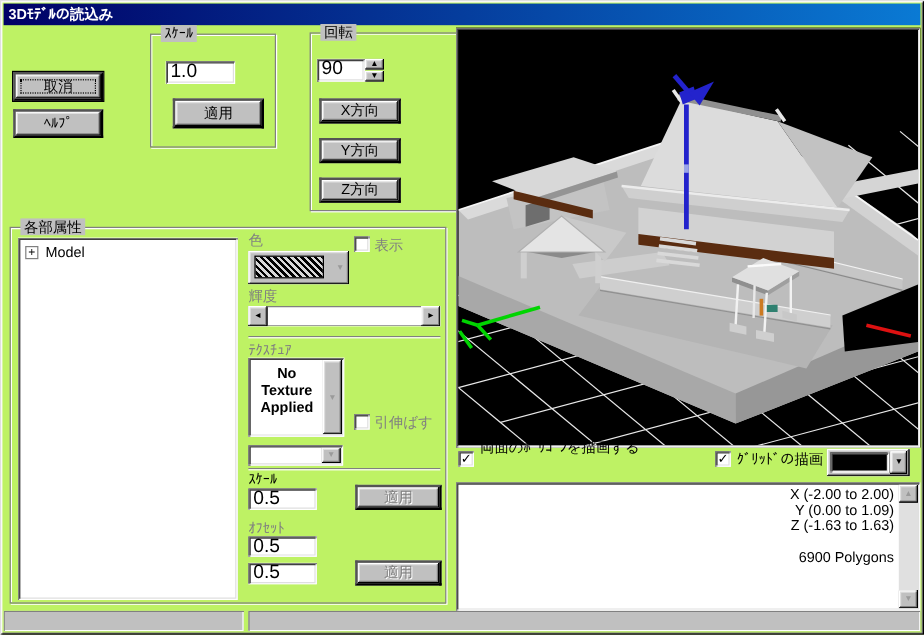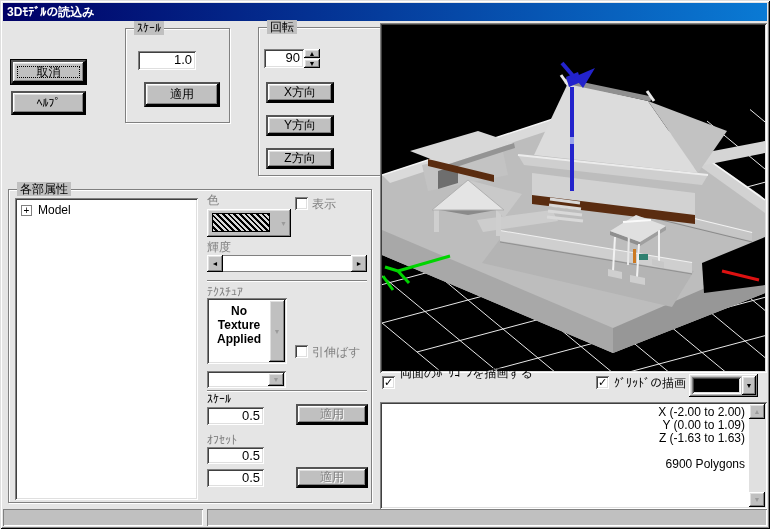--- a/index.html
+++ b/index.html
@@ -1,18 +1,18 @@
 <!DOCTYPE html>
 <html><head>
 <meta charset="utf-8">
 <style>
   html,body{margin:0;padding:0;background:#808080;}
   *{box-sizing:border-box;}
   .dialog{
-    position:relative;width:770px;height:529px;background:#e5e5e5;
+    position:relative;width:770px;height:529px;background:#bef264;
     font-family:"Liberation Sans","DejaVu Sans",sans-serif;font-size:12px;color:#000;
     box-shadow:inset 1px 1px 0 #dfdfdf, inset -1px -1px 0 #000, inset 2px 2px 0 #fff, inset -2px -2px 0 #808080;
     overflow:hidden;
   }
   .abs{position:absolute;}
   .titlebar{
     left:3px;top:3px;width:764px;height:18px;
     background:linear-gradient(90deg,#000066,#0a7ad4);
     color:#fff;font-weight:bold;display:flex;align-items:center;padding-left:4px;font-size:12px;
   }
@@ -32,21 +32,21 @@
   .sunken{
     background:#fff;
     box-shadow:inset 1px 1px 0 #808080, inset -1px -1px 0 #fff, inset 2px 2px 0 #404040, inset -2px -2px 0 #dfdfdf;
   }
   .groupbox{
     border:1px solid #808080;box-shadow:inset 1px 1px 0 #fff, 1px 1px 0 #fff;
   }
   .gb-label{position:absolute;top:-8px;left:8px;background:#c0c0c0;padding:0 3px;font-size:12px;line-height:14px;}
   .lbl{font-size:12px;line-height:13px;white-space:nowrap;}
   .gray{color:#808080;}
-  .input95{background:#fff;box-shadow:inset 1px 1px 0 #808080, inset -1px -1px 0 #fff, inset 2px 2px 0 #404040, inset -2px -2px 0 #dfdfdf;padding:3px 4px;font-size:13px;line-height:12px;text-align:right;}
+  .input95{background:#fff;box-shadow:inset 1px 1px 0 #808080, inset -1px -1px 0 #fff, inset 2px 2px 0 #404040, inset -2px -2px 0 #dfdfdf;padding:3px 4px;font-size:16px;line-height:12px;}
   .checkbox{width:13px;height:13px;background:#fff;box-shadow:inset 1px 1px 0 #808080, inset -1px -1px 0 #fff, inset 2px 2px 0 #404040, inset -2px -2px 0 #dfdfdf;position:absolute;font-size:11px;font-weight:bold;display:flex;align-items:center;justify-content:center;}
   .arrow-glyph{font-size:7px;line-height:7px;color:#000;}
   .arrow-gray{color:#9a9a9a;}
   .hatch{
     background:repeating-linear-gradient(45deg,#d8d8d8 0 2px,#000 2px 4px);
     border:1px solid #000;
   }
   .divider{height:2px;border-top:1px solid #808080;border-bottom:1px solid #fff;}
   .statuspanel{box-shadow:inset 1px 1px 0 #808080, inset -1px -1px 0 #fff;background:#c0c0c0;}
 </style>

